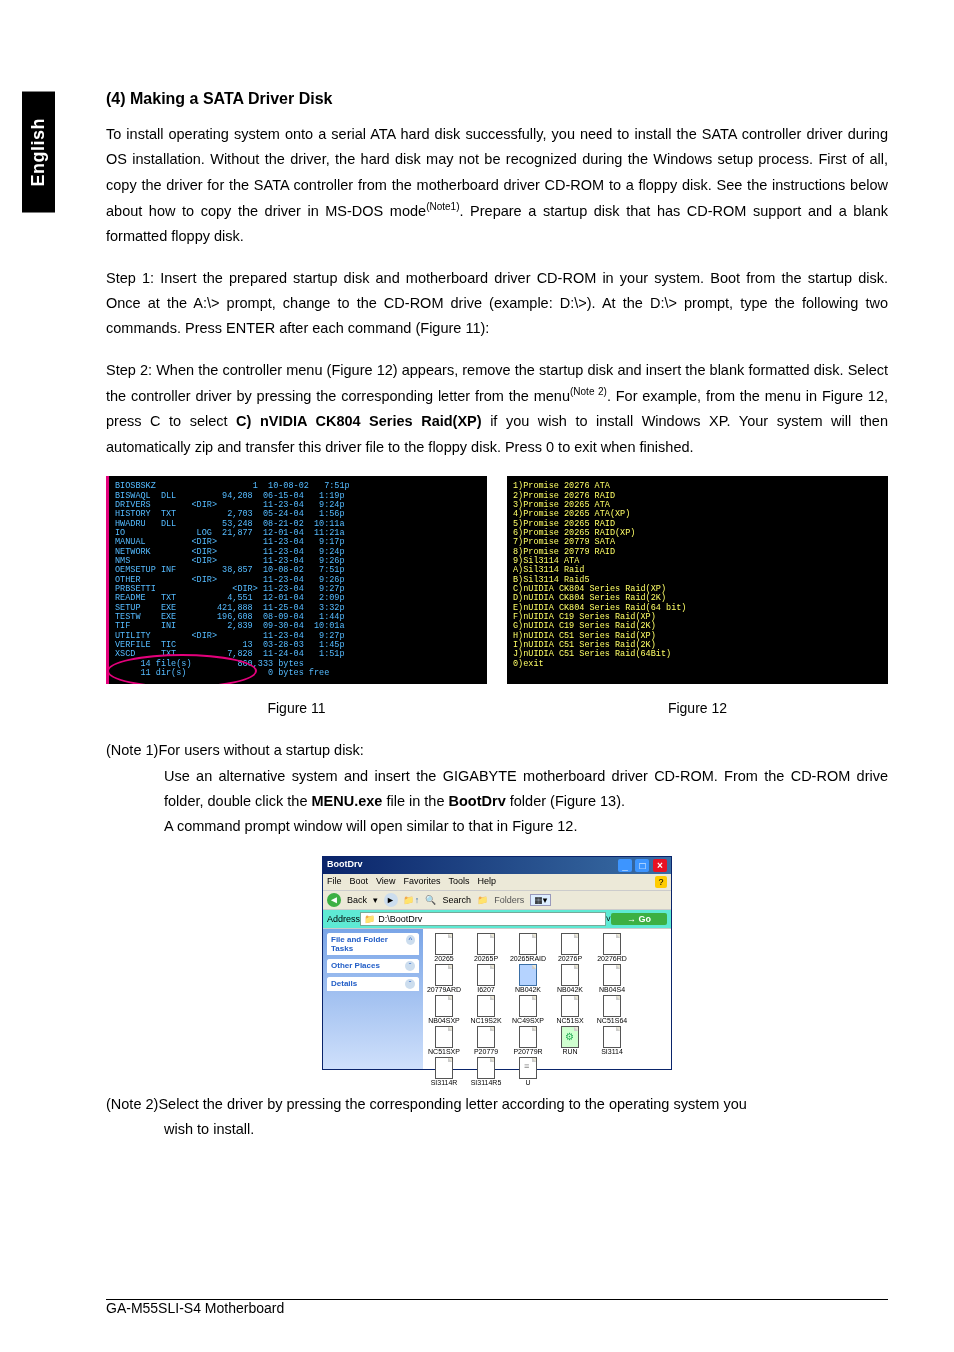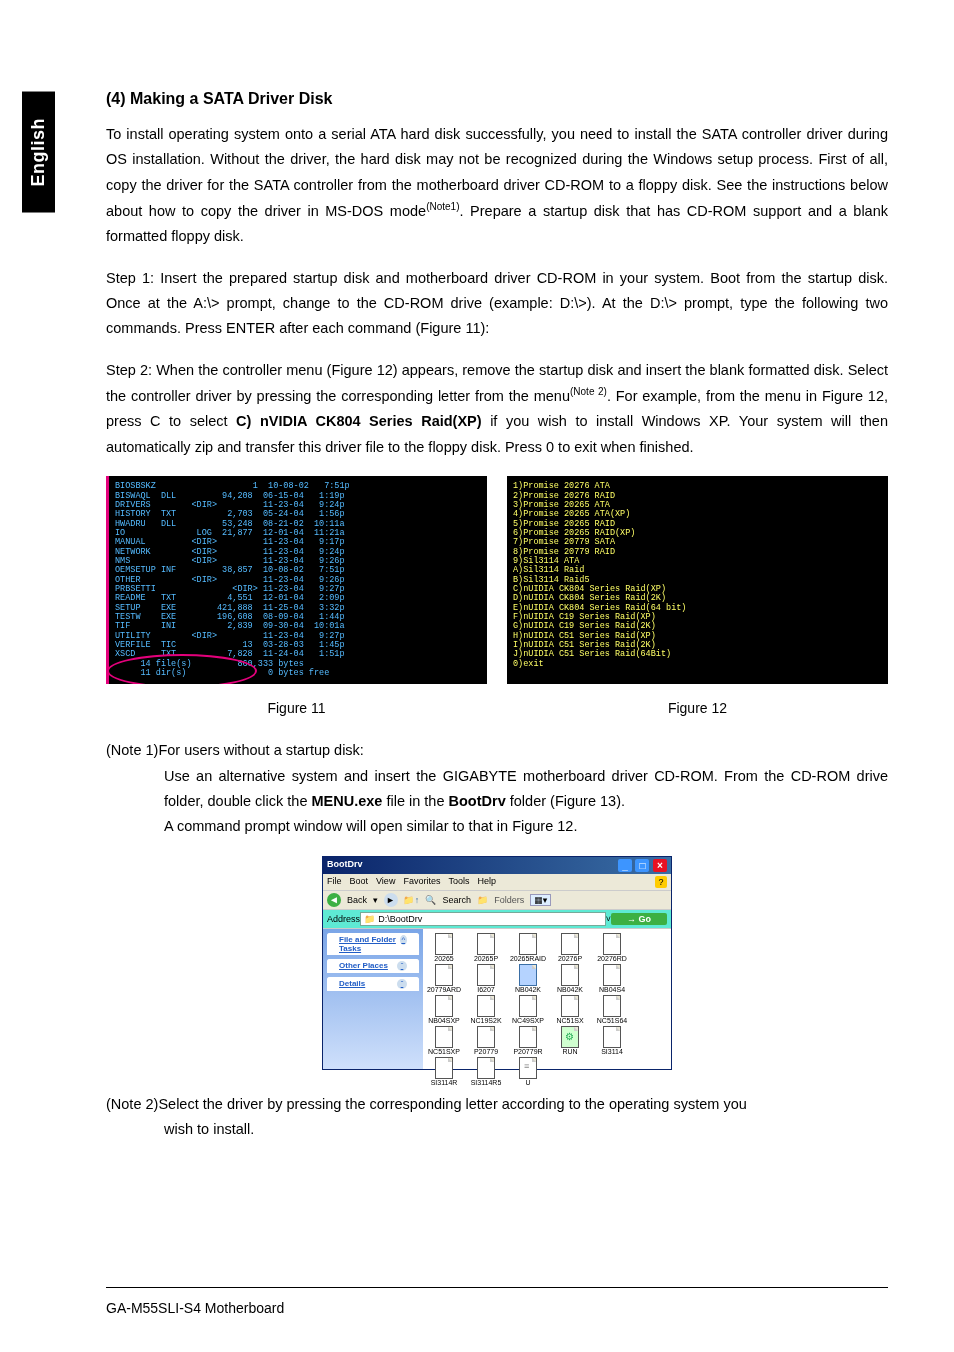--- a/index.html
+++ b/index.html
@@ -194,26 +194,25 @@
   }
   .explorer .sidebar .panel {
     background: #eef3ff;
     border-radius: 3px;
     margin-bottom: 4px;
     font-size: 8px;
   }
   .explorer .sidebar .panel .ph {
     background: #fff;
     color: #215dc6;
-    padding: 2px 12px;
+    padding: 2px 4px;
     display: flex;
     justify-content: space-between;
     font-weight: bold;
     border-radius: 3px 3px 0 0;
-    text-decoration: underline;
   }
   .explorer .sidebar .panel .ph .chev {
     background: #cde; border-radius: 50%; width: 10px; height: 10px;
     text-align: center; line-height: 10px; font-weight: normal;
   }
   .explorer .files {
     flex: 1;
     padding: 4px 2px;
     display: flex;
     flex-wrap: wrap;
@@ -242,21 +241,21 @@
   .explorer .files .file.inf .icon::before {
     content: "≡"; position: absolute; top: 3px; left: 4px;
     font-size: 9px; color: #888;
   }
   .footer {
     position: absolute;
     bottom: 36px;
     left: 106px;
     right: 66px;
     border-top: 1px solid #000;
-    padding-top: 12px;
+    padding-top: 0;
     display: flex;
     font-size: 14px;
   }
   .footer .left { flex: 0 0 auto; }
   .footer .center { flex: 1; text-align: center; }
 </style>
 </head>
 <body>
 
 <div class="page">

